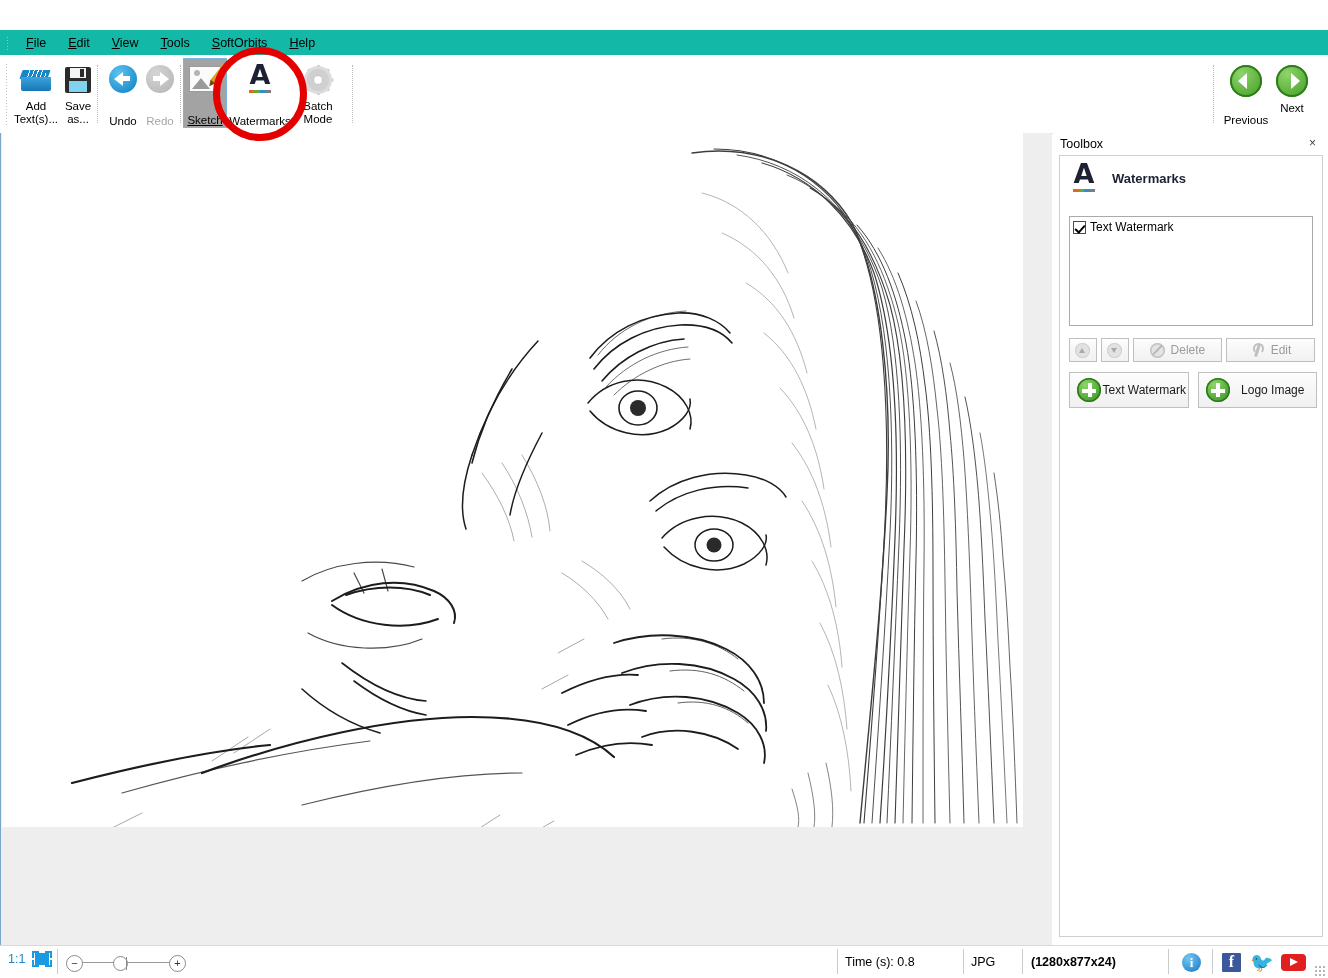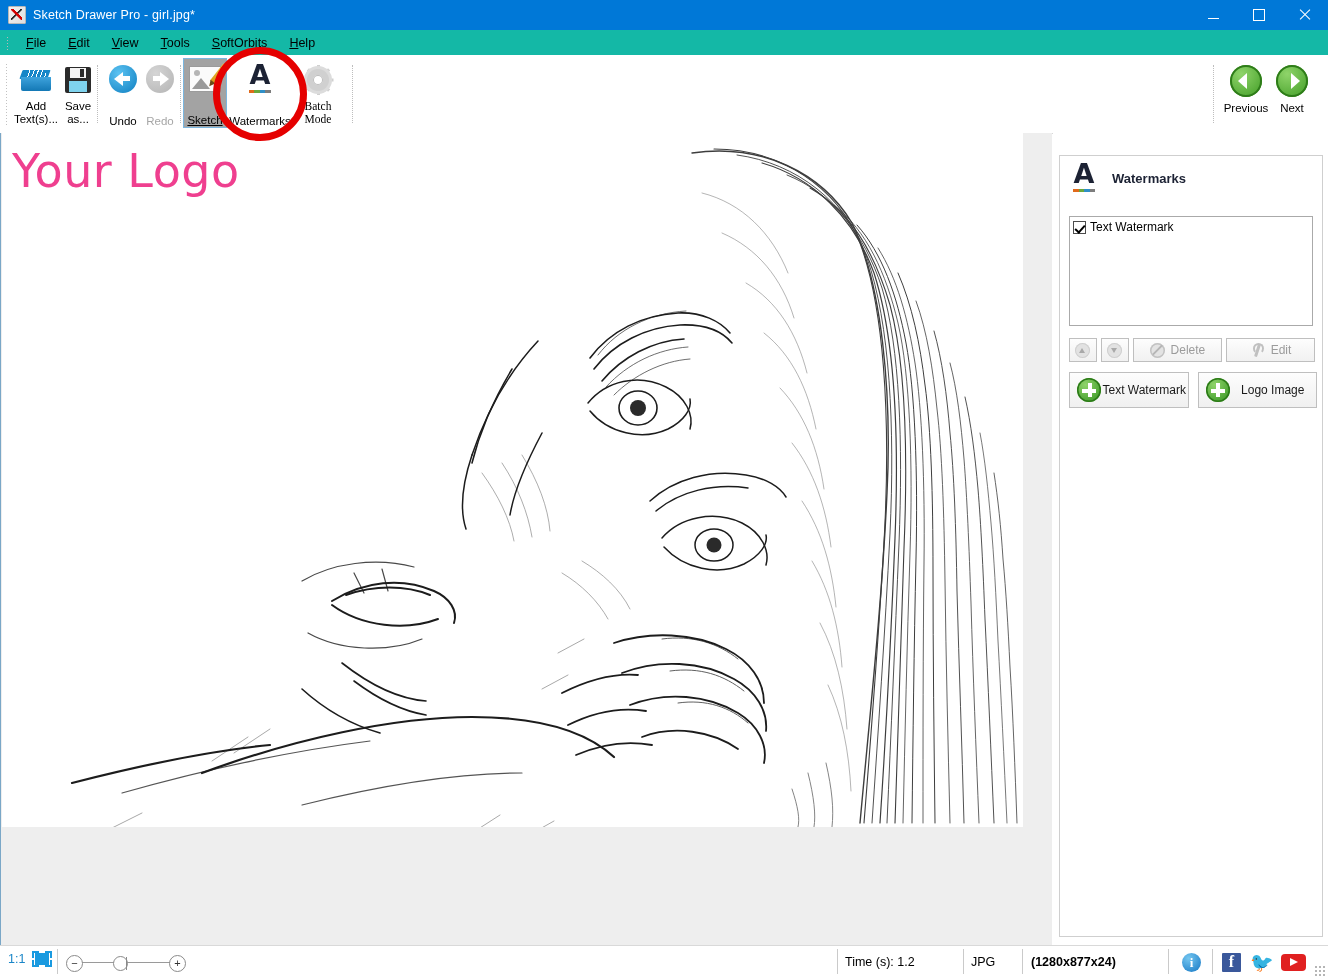--- a/index.html
+++ b/index.html
@@ -299,35 +299,20 @@
   .ic-yt:after{content:"";position:absolute;left:9px;top:4px;width:0;height:0;
      border-top:4.5px solid transparent;border-bottom:4.5px solid transparent;border-left:8px solid #fff;}
   .sb-grip{position:absolute;right:3px;bottom:3px;width:11px;height:11px;
      background-image:radial-gradient(#b5b5b5 1px,transparent 1px);background-size:4px 4px;}
 </style>
 </head>
 <body>
 
 <div id="app">
 
-  <div class="titlebar">
-    <div class="tb-icon"></div>
-    <div class="tb-title">Sketch Drawer Pro - girl.jpg*</div>
-    <div class="win-btns">
-      <div class="win-btn">
-          <span class="glyph-min"></span>
-        </div>
-      <div class="win-btn">
-          <span class="glyph-max"></span>
-        </div>
-      <div class="win-btn">
-          <span class="glyph-close"></span>
-        </div>
-    </div>
-  </div>
 
   <div class="menubar">
     <div class="menu-grip"></div>
     <div class="menu-item"><u>F</u><span>ile</span></div>
     <div class="menu-item"><u>E</u><span>dit</span></div>
     <div class="menu-item"><u>V</u><span>iew</span></div>
     <div class="menu-item"><u>T</u><span>ools</span></div>
     <div class="menu-item"><u>S</u><span>oftOrbits</span></div>
     <div class="menu-item"><u>H</u><span>elp</span></div>
   </div>
@@ -402,21 +387,21 @@
     <div class="tbtn" style="left:228px;width:64px;">
       <div class="ico">
         <div class="ic-wm">
             <div class="a">A</div>
             <div class="bar"></div>
           </div>
       </div>
       <div class="lbl" style="margin-top:22px;width:76px;">Watermarks</div>
     </div>
 
-    <div class="tbtn" style="left:292px;font-family:Liberation Serif, serif;">
+    <div class="tbtn" style="left:292px;">
       <div class="ico">
         <div class="ic-gear">
           <div class="tooth"></div>
             <div class="tooth t2"></div>
             <div class="tooth t3"></div>
             <div class="tooth t4"></div>
           <div class="g"></div>
         </div>
       </div>
       <div class="lbl">
@@ -429,21 +414,21 @@
     <div class="tbar-more">▾</div>
 
     <div class="tsep" style="left:1213px;"></div>
 
     <div class="navbtn" style="left:1218px;">
       <div class="ico">
         <div class="ic-green prev">
             <div class="chev"></div>
           </div>
       </div>
-      <div class="lbl" style="margin-top:4px;text-align:center;">Previous</div>
+      <div class="lbl" style="margin-top:16px;text-align:center;">Previous</div>
     </div>
 
     <div class="navbtn" style="left:1264px;">
       <div class="ico">
         <div class="ic-green next">
             <div class="chev"></div>
           </div>
       </div>
       <div class="lbl" style="margin-top:4px;">Next</div>
     </div>
@@ -595,24 +580,27 @@
           <g stroke-width="0.8" opacity="0.45">
             <path d="M480 340 C496 362 508 386 512 408"></path>
             <path d="M500 330 C516 354 526 380 530 404"></path>
             <path d="M520 322 C536 348 546 374 548 398"></path>
             <path d="M560 440 C580 452 596 468 606 486"></path>
             <path d="M580 428 C600 440 618 456 628 476"></path>
           </g>
         </g>
       </svg>
     </div>
-    <div class="logo-wm">Your Logo</div>
   </div>
 
   <div class="toolbox">
+    <div class="tbx-head">
+      <div class="t">Toolbox</div>
+      <div class="tbx-close">×</div>
+    </div>
 
     <div class="tbx-body">
       <div class="tbx-title">
         <div class="ic-wm">
           <div class="a">A</div>
             <div class="bar"></div>
         </div>
         <div class="ttxt">Watermarks</div>
       </div>
 
@@ -666,21 +654,21 @@
     </div>
     <div class="sb-div" style="left:57px;"></div>
     <div class="slider">
       <div class="track"></div>
       <div class="knob"></div>
       <div class="pm minus">−</div>
       <div class="pm plus">+</div>
     </div>
 
     <div class="sb-div" style="left:837px;"></div>
-    <div class="sb-cell" style="left:845px;">Time (s): 1.2</div>
+    <div class="sb-cell" style="left:845px;">Time (s): 0.8</div>
 
     <div class="sb-div" style="left:963px;"></div>
     <div class="sb-cell" style="left:971px;">JPG</div>
 
     <div class="sb-div" style="left:1022px;"></div>
     <div class="sb-cell" style="left:1031px;font-weight:bold;">(1280x877x24)</div>
 
     <div class="sb-div" style="left:1168px;"></div>
     <div class="sb-social" style="left:1182px;">
       <span class="ic-info"></span>

